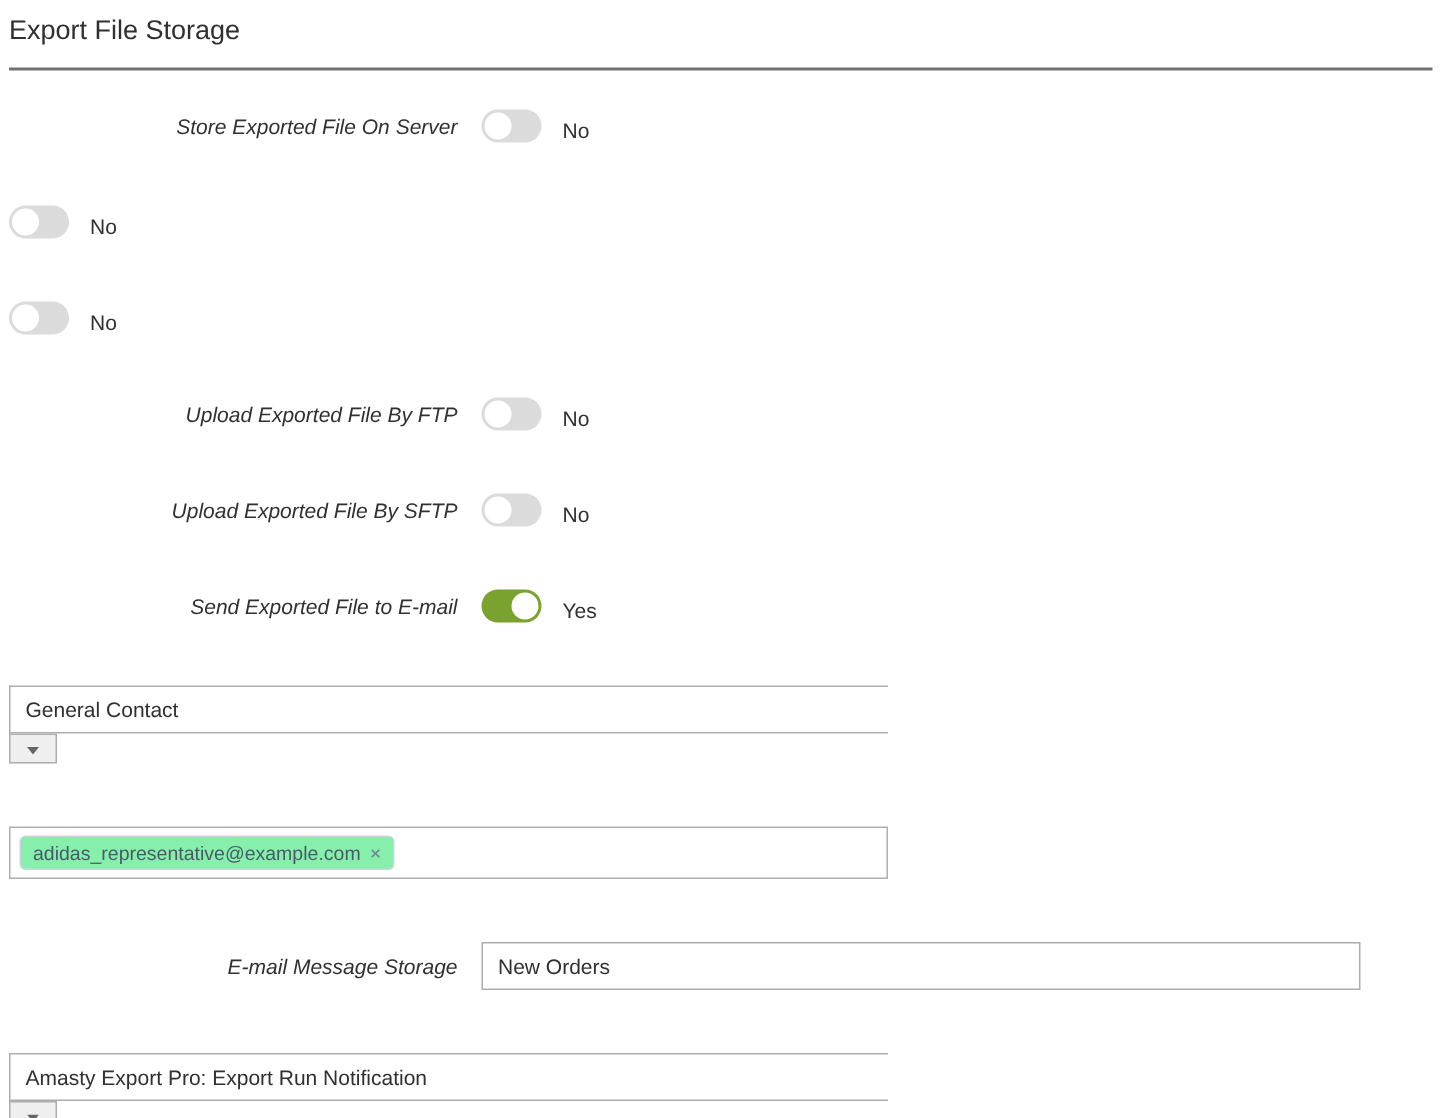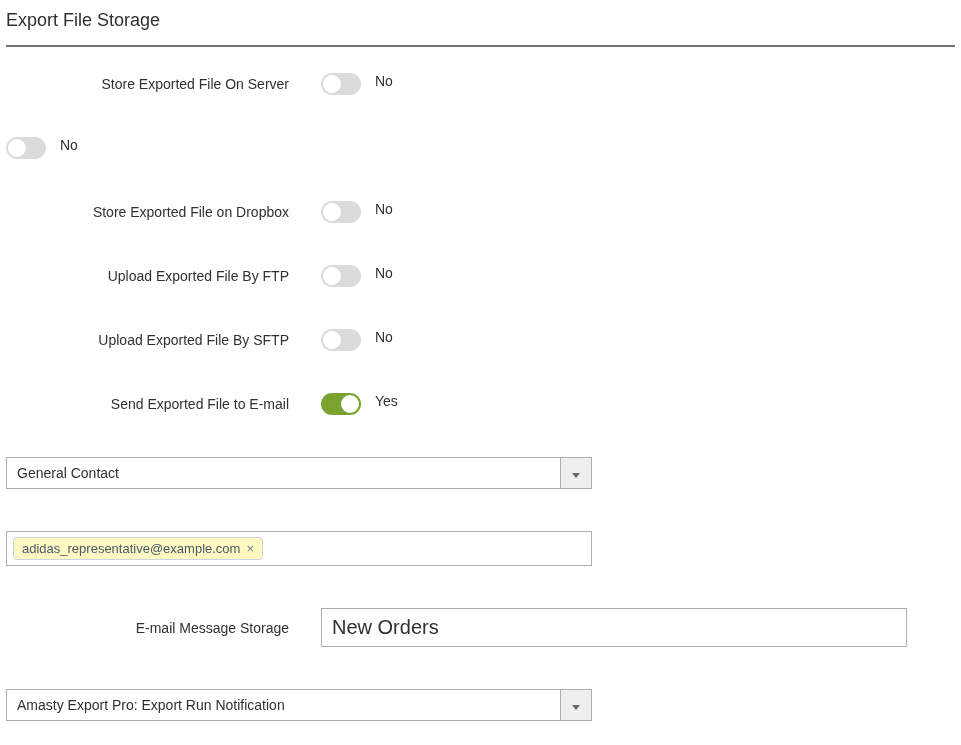--- a/index.html
+++ b/index.html
@@ -20,35 +20,36 @@
     margin-bottom: 26px;
   }
   .form-row {
     display: flex;
     align-items: center;
     margin-bottom: 42px;
   }
   .label-col {
     width: 315px;
     text-align: right;
-    padding-right: 32px;
+    padding-right: 16px;
     font-size: 14px;
     color: #303030;
     flex-shrink: 0;
     position: relative;
+    font-style: italic;
   }
   .required-star {
     color: #e02b27;
     margin-left: 4px;
     position: relative;
     top: 2px;
   }
   .control-col {
     display: flex;
-    align-items: flex-start;
+    align-items: flex-end;
     flex: 1;
   }
   
   .toggle {
     width: 40px;
     height: 22px;
     border-radius: 11px;
     position: relative;
     cursor: pointer;
     flex-shrink: 0;
@@ -68,20 +69,21 @@
   .toggle-label {
     margin-left: 14px;
     font-size: 14px;
     color: #303030;
   }
   
   .select-wrap {
     display: flex;
     width: 586px;
     max-width: 100%;
+    flex-direction: column;
   }
   .select-text {
     flex: 1;
     border: 1px solid #adadad;
     border-right: none;
     padding: 7px 10px;
     font-size: 14px;
     color: #303030;
     background: #fff;
   }
@@ -94,37 +96,37 @@
     justify-content: center;
     cursor: pointer;
   }
   .select-caret svg { width: 8px; height: 5px; }
   
   .text-input {
     width: 586px;
     max-width: 100%;
     border: 1px solid #adadad;
     padding: 7px 10px;
-    font-size: 20px;
+    font-size: 14px;
     color: #303030;
     font-family: inherit;
   }
   
   .tags-box {
     width: 586px;
     max-width: 100%;
     border: 1px solid #adadad;
     padding: 5px 6px;
     display: flex;
     flex-wrap: wrap;
     gap: 4px;
     background: #fff;
   }
   .tag {
-    background: #fef9c3;
+    background: #86efac;
     border: 1px solid #c9d6e2;
     border-radius: 4px;
     padding: 3px 8px;
     font-size: 13px;
     color: #4a5a6a;
     display: inline-flex;
     align-items: center;
     cursor: default;
   }
   .tag-x {
@@ -152,21 +154,20 @@
 <div class="form-row">
   <div class="control-col">
     <div class="toggle off">
         <div class="knob"></div>
       </div>
     <span class="toggle-label">No</span>
   </div>
 </div>
 
 <div class="form-row">
-  <div class="label-col">Store Exported File on Dropbox</div>
   <div class="control-col">
     <div class="toggle off">
         <div class="knob"></div>
       </div>
     <span class="toggle-label">No</span>
   </div>
 </div>
 
 <div class="form-row">
   <div class="label-col">Upload Exported File By FTP</div>

